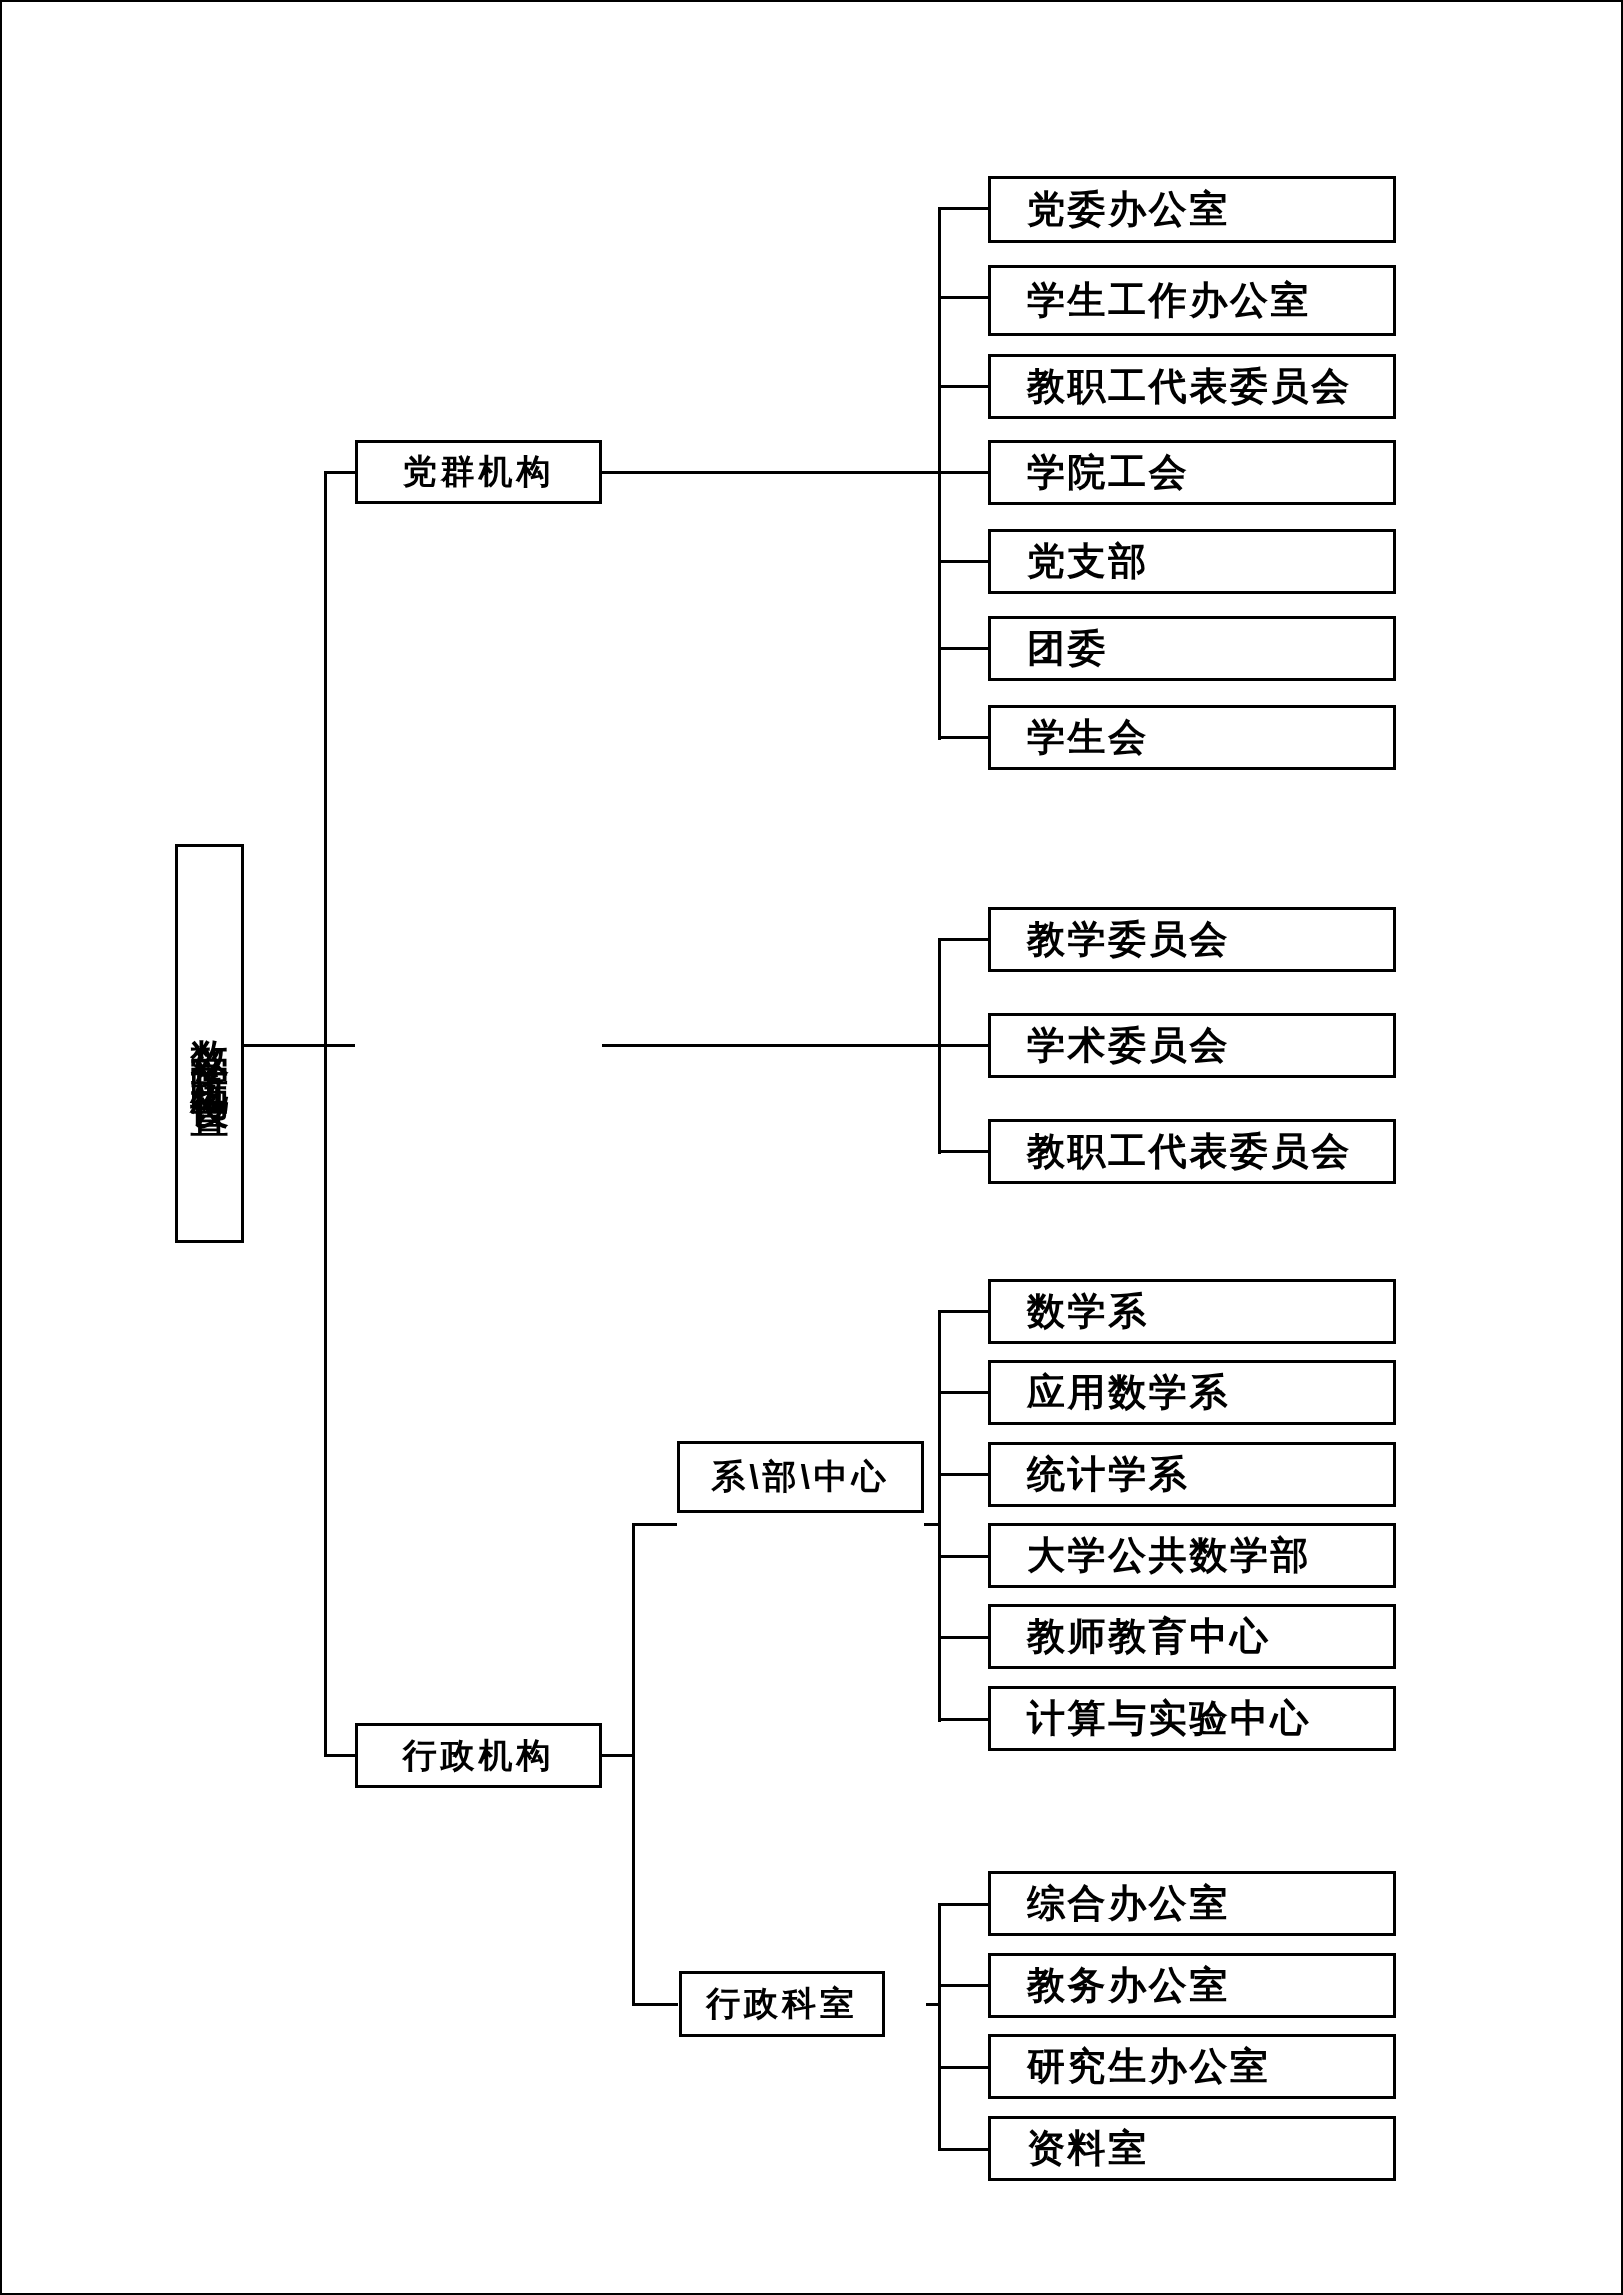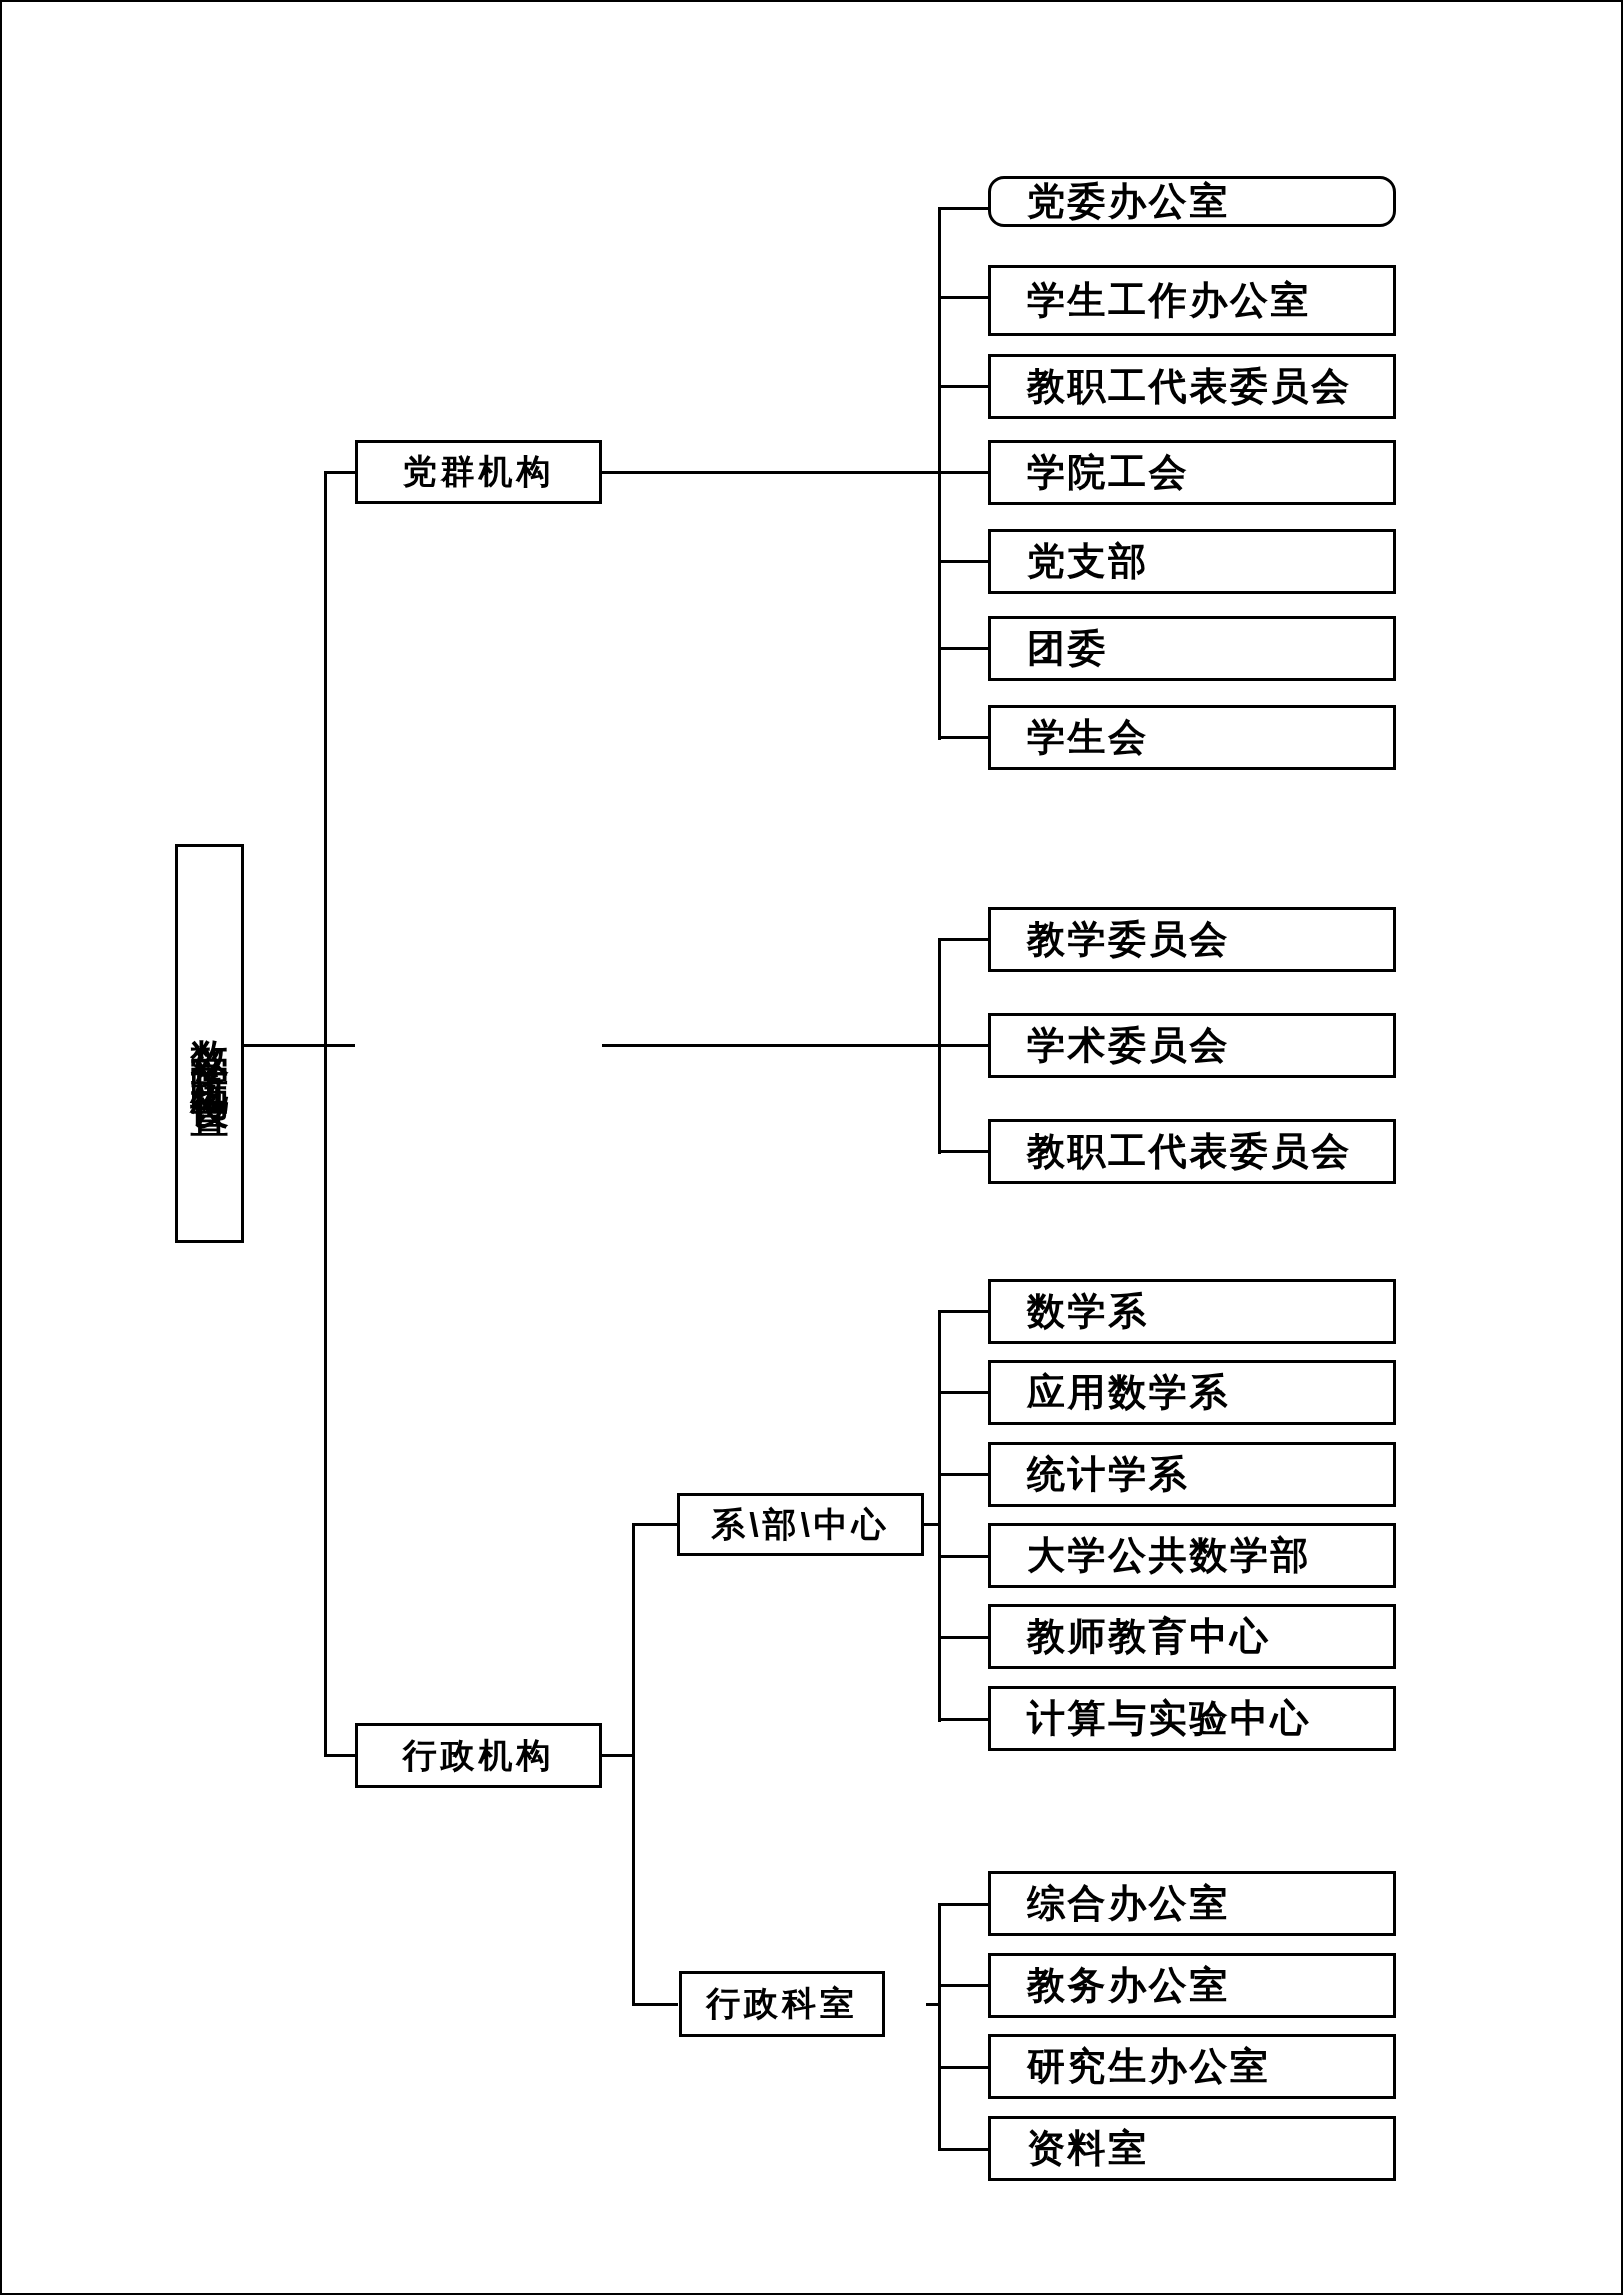--- a/index.html
+++ b/index.html
@@ -52,28 +52,28 @@
     <span class="root-label">数学学院机构设置</span>
   </div>
 
   <div class="box box-center" style="left:355px;top:440px;width:247px;height:64px;">
     <span class="branch-label">党群机构</span>
   </div>
   <div class="box box-center" style="left:355px;top:1723px;width:247px;height:65px;">
     <span class="branch-label">行政机构</span>
   </div>
 
-  <div class="box box-center" style="left:677px;top:1493px;width:247px;height:63px;">
+  <div class="box box-center" style="left:677px;top:1441px;width:247px;height:72px;">
     <span class="branch-label">系\部\中心</span>
   </div>
   <div class="box box-center" style="left:679px;top:1971px;width:206px;height:66px;">
     <span class="branch-label">行政科室</span>
   </div>
 
-  <div class="box box-left" style="left:988px;top:176px;width:408px;height:51px;border-radius:16px;">
+  <div class="box box-left" style="left:988px;top:176px;width:408px;height:67px;">
     <span class="child-label">党委办公室</span>
   </div>
   <div class="box box-left" style="left:988px;top:265px;width:408px;height:71px;">
     <span class="child-label">学生工作办公室</span>
   </div>
   <div class="box box-left" style="left:988px;top:354px;width:408px;height:65px;">
     <span class="child-label">教职工代表委员会</span>
   </div>
   <div class="box box-left" style="left:988px;top:440px;width:408px;height:65px;">
     <span class="child-label">学院工会</span>

